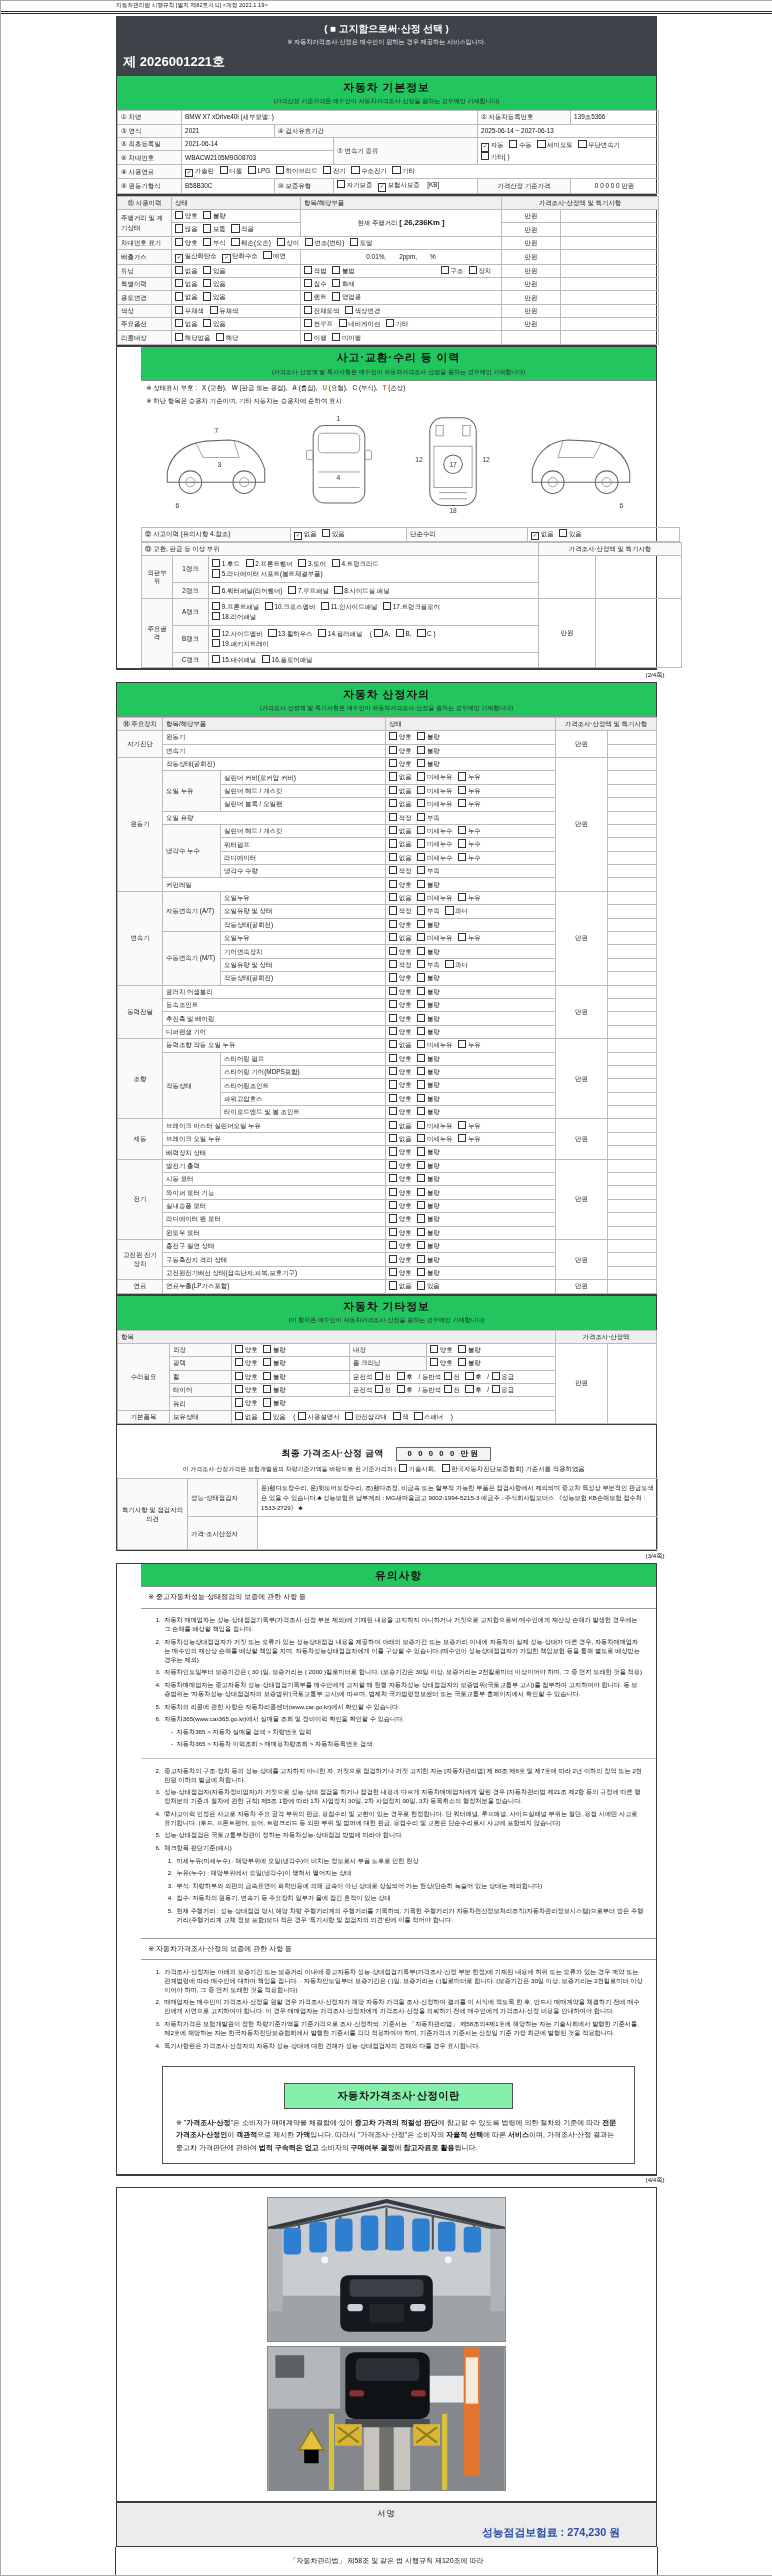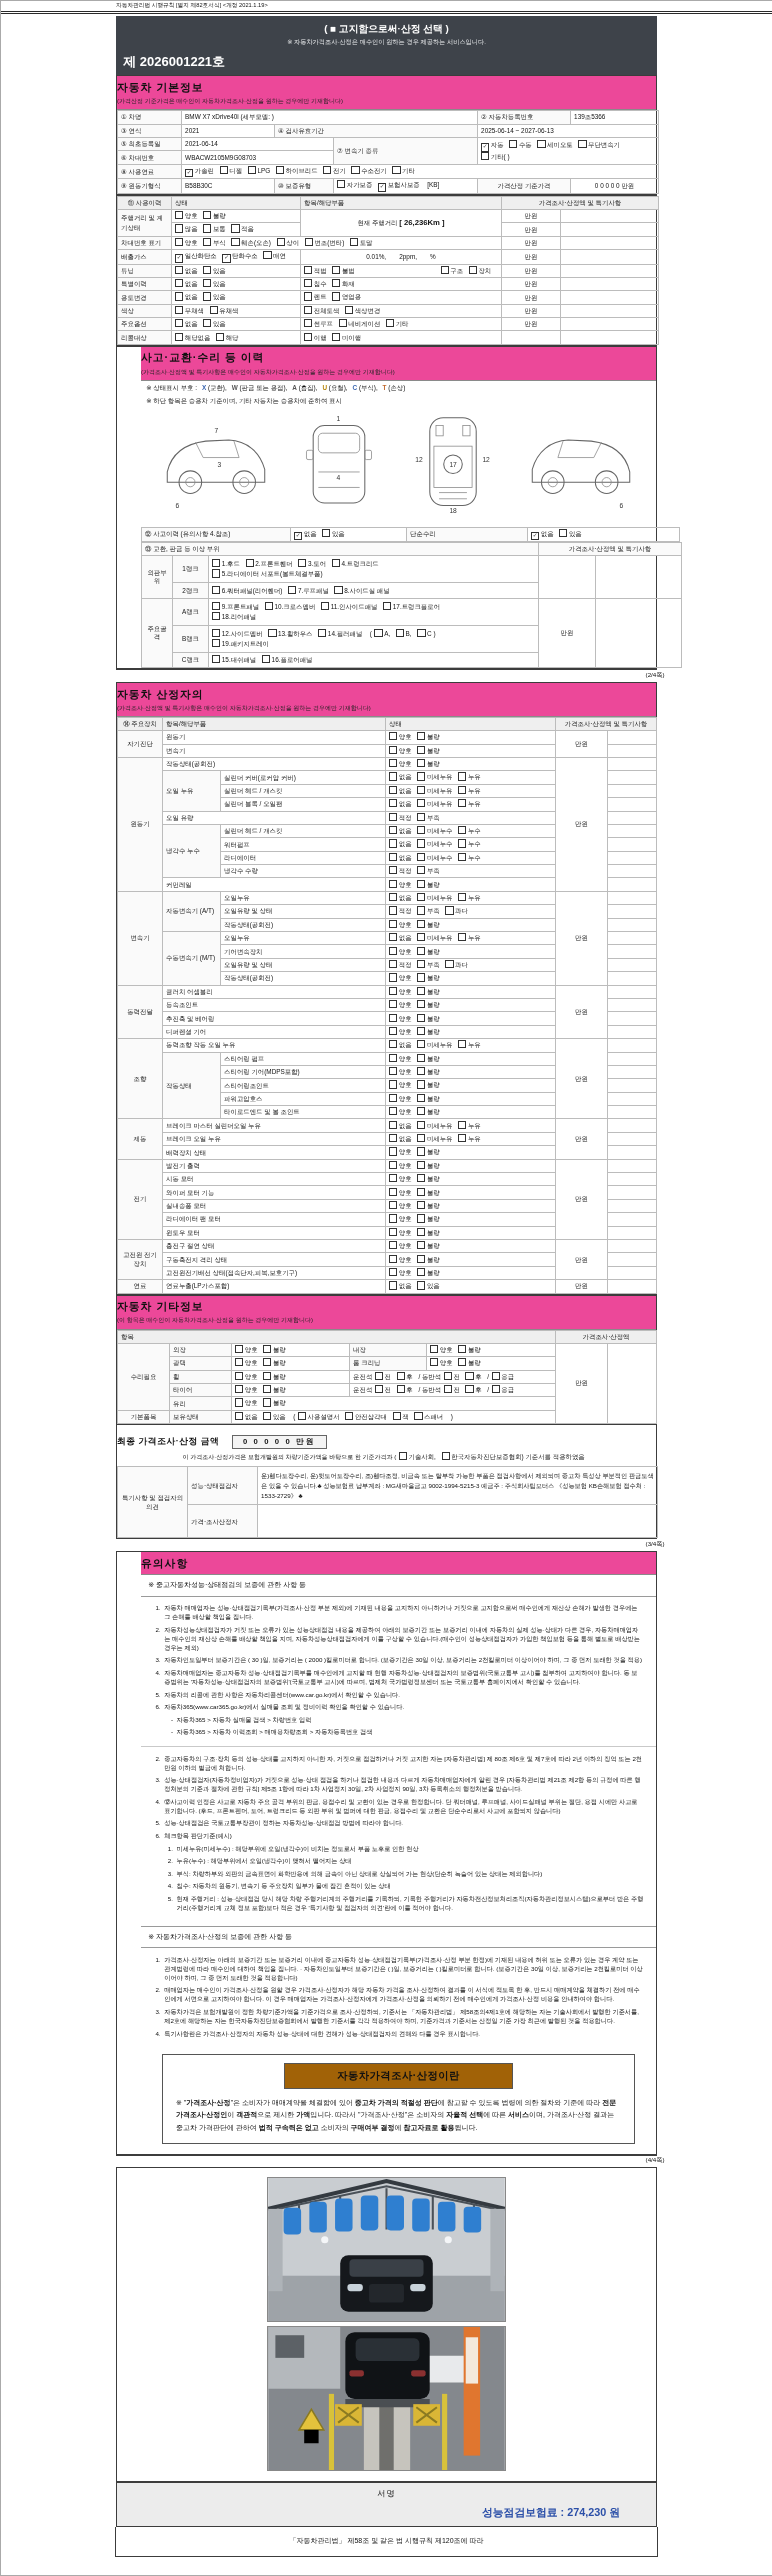--- a/index.html
+++ b/index.html
@@ -8,21 +8,21 @@
   .col{width:541px;margin:0 auto;}
   .topnote{width:541px;margin:0 auto;font-size:5.7px;padding:1px 0 0.5px 0;}
   .dblrule{width:100%;height:1.5px;border-top:1.5px solid #2a2a2a;border-bottom:0.5px solid #2a2a2a;margin-bottom:2.1px;}
   .band{background:#3e434a;color:#fff;padding:5.2px 7.2px 4.1px 7.2px;box-sizing:border-box;}
   .band .t{text-align:center;font-size:17px;font-weight:bold;letter-spacing:1.5px;}
   .band .s{text-align:center;font-size:9.8px;font-weight:bold;margin-top:2.1px;}
   .band .n{text-align:center;font-size:6.2px;margin-top:1.5px;color:#e8eaec;}
   .band .f{font-size:13px;font-weight:bold;margin-top:6px;}
   .sec{border:1px solid #3c3c3c;border-top-width:1.5px;background:#fff;box-sizing:border-box;}
   .sec.pagend{border-bottom-width:2.6px;padding-left:24px;}
-  .shead{background:#ec4899;padding:4.6px 0 3.6px;border-bottom:0.5px solid #8a8a8a;}
+  .shead{background:#22c55e;text-align:center;padding:4.6px 0 3.6px;border-bottom:0.5px solid #8a8a8a;}
   .shead .st{font-size:10.8px;font-weight:bold;letter-spacing:1px;}
   .shead .ss{font-size:6px;margin-top:2.1px;color:#222;}
   table{border-collapse:collapse;width:100%;table-layout:fixed;}
   td{border:0.5px solid #bcbcbc;font-size:6.4px;padding:1px 3.1px;vertical-align:middle;line-height:1.55;
      overflow:hidden;}
   tr{height:13.4px;}
   .lab{background:#fafafa;}
   .hd{background:#efefef;}
   .c{text-align:center;}
   .bx{display:inline-block;width:6.2px;height:6.2px;border:1px solid #333;margin-right:1.5px;vertical-align:-1px;
@@ -34,27 +34,27 @@
   .legend{font-size:6.4px;padding:3.1px 5.2px 1px;}
   .legend .code{font-weight:bold;margin-left:3.1px;}
   .diag{display:flex;justify-content:space-around;align-items:center;padding:3.1px 6.2px 5.2px;}
   .li{display:flex;margin:3.6px 0;font-size:6.2px;line-height:1.45;}
   .li .num{flex:none;width:10.3px;text-align:right;margin-right:3.6px;}
   .li .txt{flex:1;}
   .li.lvl1{padding-left:15.5px;}
   .li.lvl1 .num{width:7.2px;}
   .nt-head{border-top:0.5px solid #9a9a9a;border-bottom:0.5px solid #9a9a9a;padding:5.2px 7.2px;font-size:7px;margin-top:4.1px;}
   .nt-body{padding:4.1px 12.4px 5.2px 9.3px;}
-  .finalbar{display:flex;align-items:center;gap:12.4px;padding:10px 0 1px;}
+  .finalbar{display:flex;align-items:center;justify-content:center;gap:12.4px;padding:22px 0 1px;}
   .finalbar .fl{font-size:8.8px;font-weight:bold;letter-spacing:0.5px;}
   .finalbar .fv{border:0.8px solid #666;background:#f4f4f4;font-size:7.7px;font-weight:bold;padding:1px 10.3px;letter-spacing:2.1px;}
   .finalnote{text-align:center;font-size:6px;padding:2.1px 0 4.1px;}
   .pricebox{border:0.5px solid #555;margin:7.2px 20.6px 9.3px;padding:7.2px 13.4px 9.3px;}
-  .pricebox .pbt{border:0.5px solid #555;width:227px;margin:0 auto;text-align:center;font-size:10.3px;font-weight:bold;
-                 padding:5.2px 0;letter-spacing:0.5px;background:#a16207;}
+  .pricebox .pbt{border:0.5px solid #555;width:227px;margin:8px auto;text-align:center;font-size:10.3px;font-weight:bold;
+                 padding:5.2px 0;letter-spacing:0.5px;background:#86efac;}
   .pricebox .pbx{font-size:7px;line-height:1.75;margin-top:8.2px;}
   .pricebox .pbx .b{font-weight:bold;}
   .photos{padding:6.2px 0 7.2px;text-align:center;}
   .photo{display:block;margin:3.1px auto;border:0.5px solid #888;}
   .signbox{background:#ececec;border:1px solid #3c3c3c;border-top-width:1.5px;padding:5.2px 0 6.2px;box-sizing:border-box;}
   .signbox .sg{text-align:center;font-size:8.2px;letter-spacing:1px;}
   .signbox .fee{text-align:right;padding-right:36px;font-size:10.8px;font-weight:bold;margin-top:7.2px;}
   .footer{border:1px solid #3c3c3c;border-top:none;padding:7.2px 0 9.3px;text-align:center;font-size:7px;line-height:1.8;}
   svg text{font-family:"Liberation Sans",sans-serif;}
   .ws{word-spacing:11.3px;}

